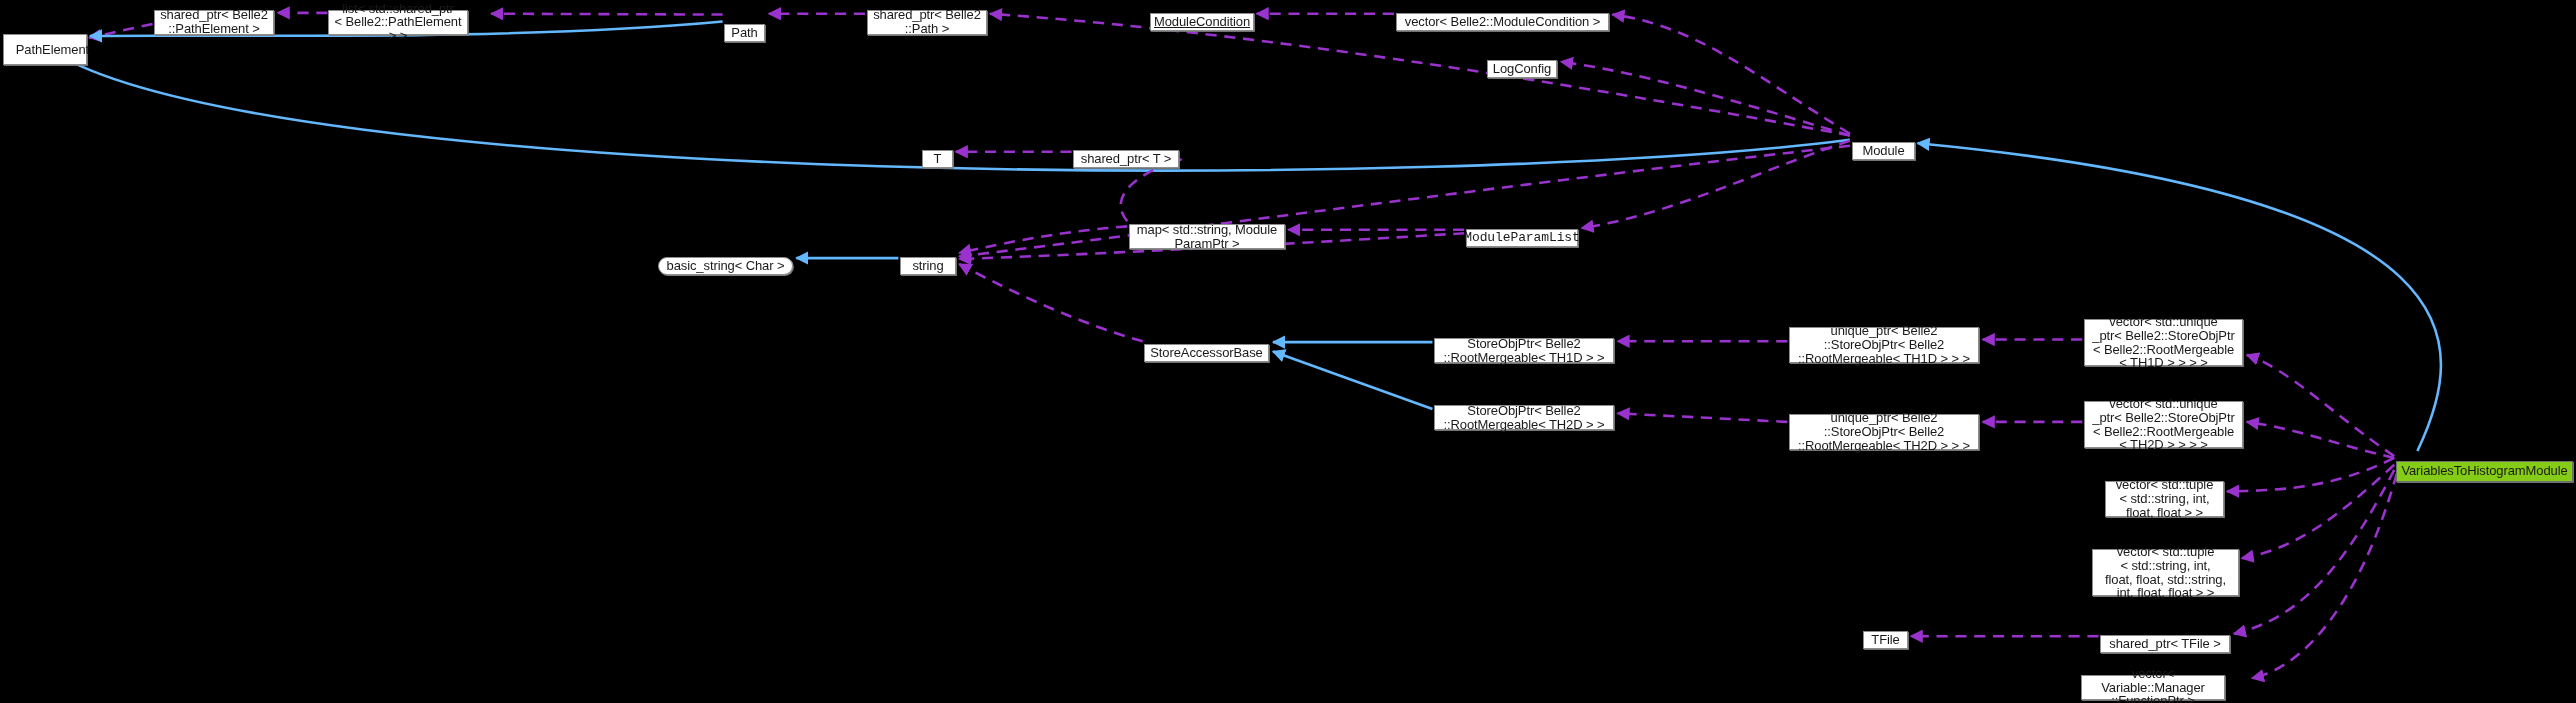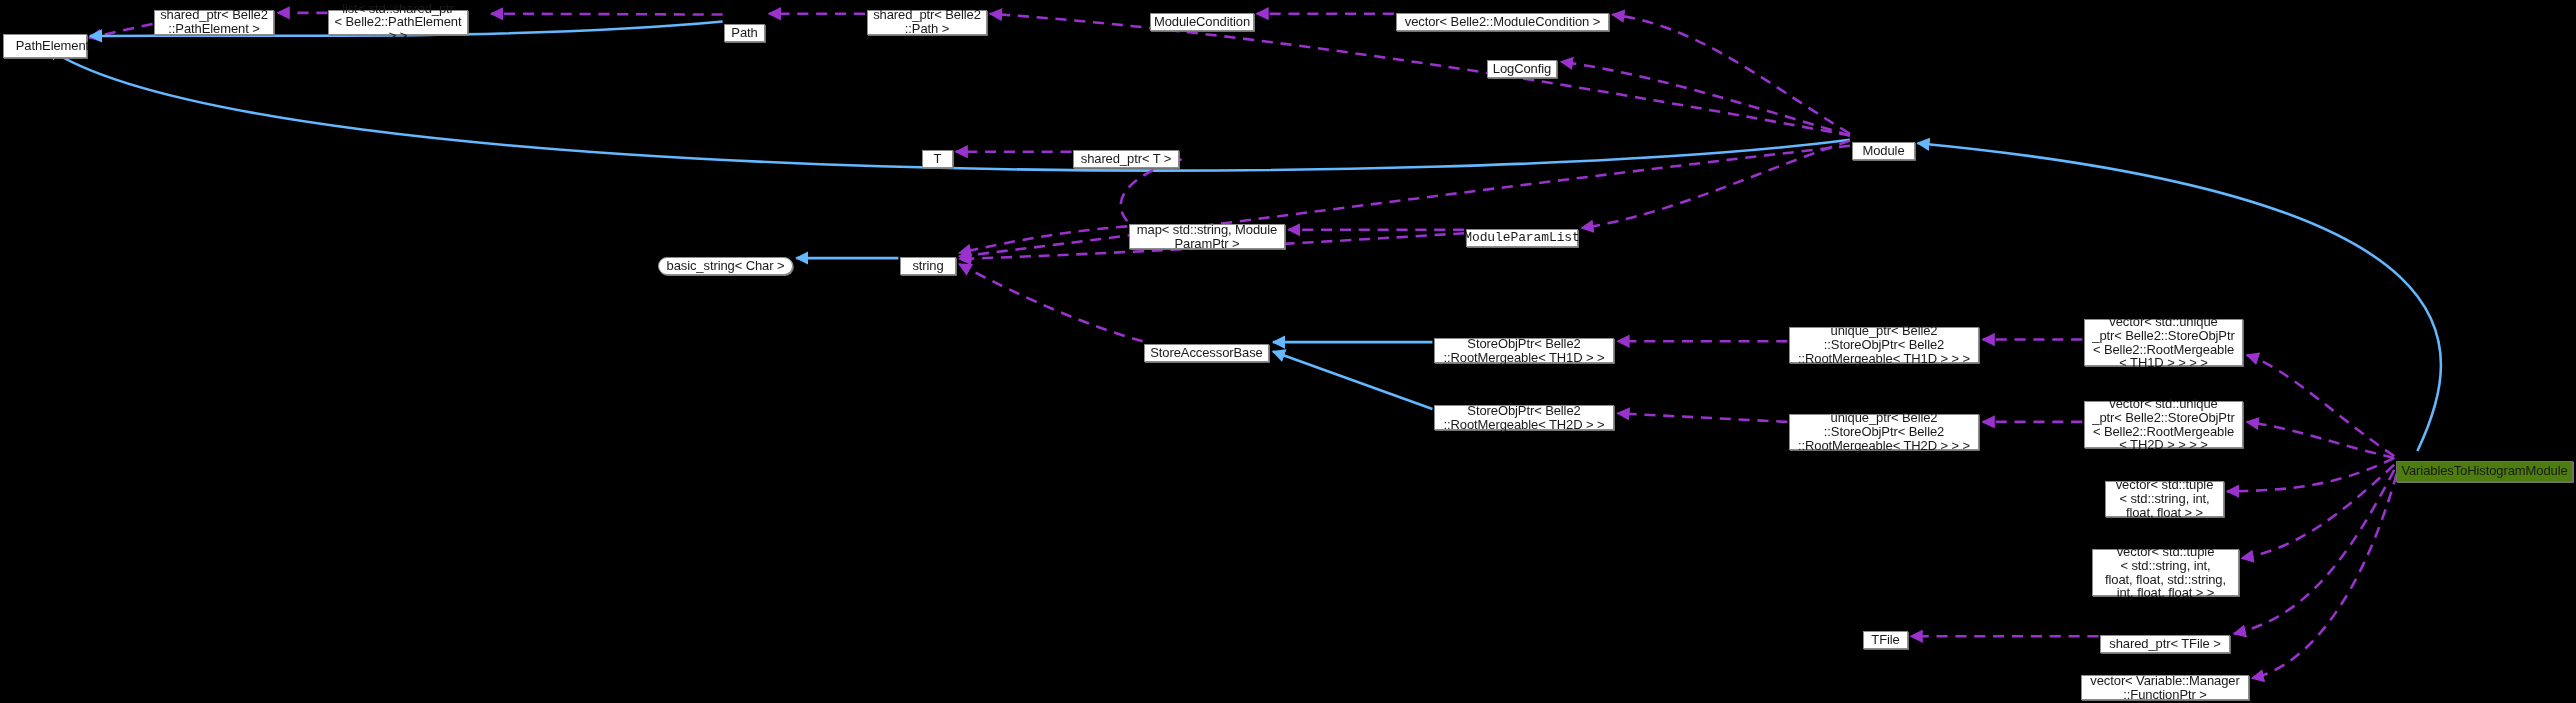--- a/index.html
+++ b/index.html
@@ -35,21 +35,21 @@
     display: flex;
     align-items: center;
     justify-content: center;
     text-align: center;
     white-space: pre-line;
     padding: 1.7px 4.3px;
     letter-spacing: -0.1px;
     margin-top: 8px;
   }
   .node.focus {
-    background: #4d7c0f;
+    background: #84cc16;
     border: 0.9px solid #6e6e6e;
   }
 </style>
 </head>
 <body>
 
 <div id="diagram-root" style="background: rgb(0, 0, 0);">
 
   <svg class="edges" viewBox="0 0 3005 821" preserveAspectRatio="none" xmlns="http://www.w3.org/2000/svg">
     <defs>
@@ -91,29 +91,29 @@
         <path d="M 2793,534 C 2720,570 2660,572 2598,573" fill="none" stroke="#9a32cd" stroke-width="3" stroke-dasharray="13,9" marker-end="url(#arrow-usage)"></path>
         <path d="M 2793,542 C 2730,600 2680,640 2615,651" fill="none" stroke="#9a32cd" stroke-width="3" stroke-dasharray="13,9" marker-end="url(#arrow-usage)"></path>
         <path d="M 2793,548 C 2740,650 2690,720 2606,739" fill="none" stroke="#9a32cd" stroke-width="3" stroke-dasharray="13,9" marker-end="url(#arrow-usage)"></path>
         <path d="M 2796,552 C 2760,680 2700,775 2627,791" fill="none" stroke="#9a32cd" stroke-width="3" stroke-dasharray="13,9" marker-end="url(#arrow-usage)"></path>
         <path d="M 2448,742 L 2229,742" fill="none" stroke="#9a32cd" stroke-width="3" stroke-dasharray="13,9" marker-end="url(#arrow-usage)"></path>
         <path d="M 2820,526 C 2880,400 2900,230 2237,167" fill="none" stroke="#63b8ff" stroke-width="3" marker-end="url(#arrow-inherit)"></path>
       </g>
   </svg>
 
   <div id="node-layer">
-      <div class="node" style="left: 2.6px; top: 26px; width: 84px; height: 24px; padding-left: 20px;"><span>PathElement</span></div>
+      <div class="node" style="left: 2.6px; top: 26px; width: 84px; height: 31px; padding-left: 20px;"><span>PathElement</span></div>
       <div class="node" style="left: 154px; top: 1.7px; width: 120px; height: 25px;"><span>shared_ptr&lt; Belle2
 ::PathElement &gt;</span></div>
       <div class="node" style="left: 328px; top: 1.7px; width: 140px; height: 25px;"><span>list&lt; std::shared_ptr
 &lt; Belle2::PathElement &gt; &gt;</span></div>
       <div class="node" style="left: 724px; top: 16px; width: 41px; height: 18px;"><span>Path</span></div>
       <div class="node" style="left: 867px; top: 1.7px; width: 120px; height: 25px;"><span>shared_ptr&lt; Belle2
 ::Path &gt;</span></div>
-      <div class="node" style="left: 1150px; top: 5.1px; width: 104px; height: 18px;"><span>ModuleCondition</span></div>
+      <div class="node" style="left: 1150px; top: 5.1px; width: 104px; height: 18px; text-decoration: underline;"><span>ModuleCondition</span></div>
       <div class="node" style="left: 1396px; top: 5.1px; width: 213px; height: 18px;"><span>vector&lt; Belle2::ModuleCondition &gt;</span></div>
       <div class="node" style="left: 1487px; top: 52px; width: 70px; height: 18px;"><span>LogConfig</span></div>
       <div class="node" style="left: 1852px; top: 134px; width: 63px; height: 18px;"><span>Module</span></div>
       <div class="node" style="left: 922px; top: 142px; width: 31px; height: 18px;"><span>T</span></div>
       <div class="node" style="left: 1073px; top: 142px; width: 106px; height: 18px;"><span>shared_ptr&lt; T &gt;</span></div>
       <div class="node" style="left: 1129px; top: 216px; width: 156px; height: 25px;"><span>map&lt; std::string, Module
 ParamPtr &gt;</span></div>
       <div class="node" style="left: 1466px; top: 221px; width: 112px; height: 18px; font-family: Liberation Mono, monospace;"><span>ModuleParamList</span></div>
       <div class="node" style="left: 658px; top: 249px; width: 135px; height: 18px; border-radius: 9px;"><span>basic_string&lt; Char &gt;</span></div>
       <div class="node" style="left: 900px; top: 249px; width: 56px; height: 18px;"><span>string</span></div>
@@ -138,19 +138,19 @@
 &lt; TH2D &gt; &gt; &gt; &gt;</span></div>
       <div class="node" style="left: 2105px; top: 473px; width: 119px; height: 36px;"><span>vector&lt; std::tuple
 &lt; std::string, int,
 float, float &gt; &gt;</span></div>
       <div class="node" style="left: 2092px; top: 541px; width: 147px; height: 47px;"><span>vector&lt; std::tuple
 &lt; std::string, int,
 float, float, std::string,
 int, float, float &gt; &gt;</span></div>
       <div class="node" style="left: 1863px; top: 623px; width: 45px; height: 18px;"><span>TFile</span></div>
       <div class="node" style="left: 2100px; top: 627px; width: 130px; height: 18px;"><span>shared_ptr&lt; TFile &gt;</span></div>
-      <div class="node" style="left: 2081px; top: 667px; width: 168px; height: 25px;"><span>vector&lt; Variable::Manager
+      <div class="node" style="left: 2081px; top: 667px; width: 144px; height: 25px;"><span>vector&lt; Variable::Manager
 ::FunctionPtr &gt;</span></div>
       <div class="node focus" style="left: 2396px; top: 453px; width: 177px; height: 20.6px;"><span>VariablesToHistogramModule</span></div>
     </div>
 
 </div>
 
 
 </body></html>

